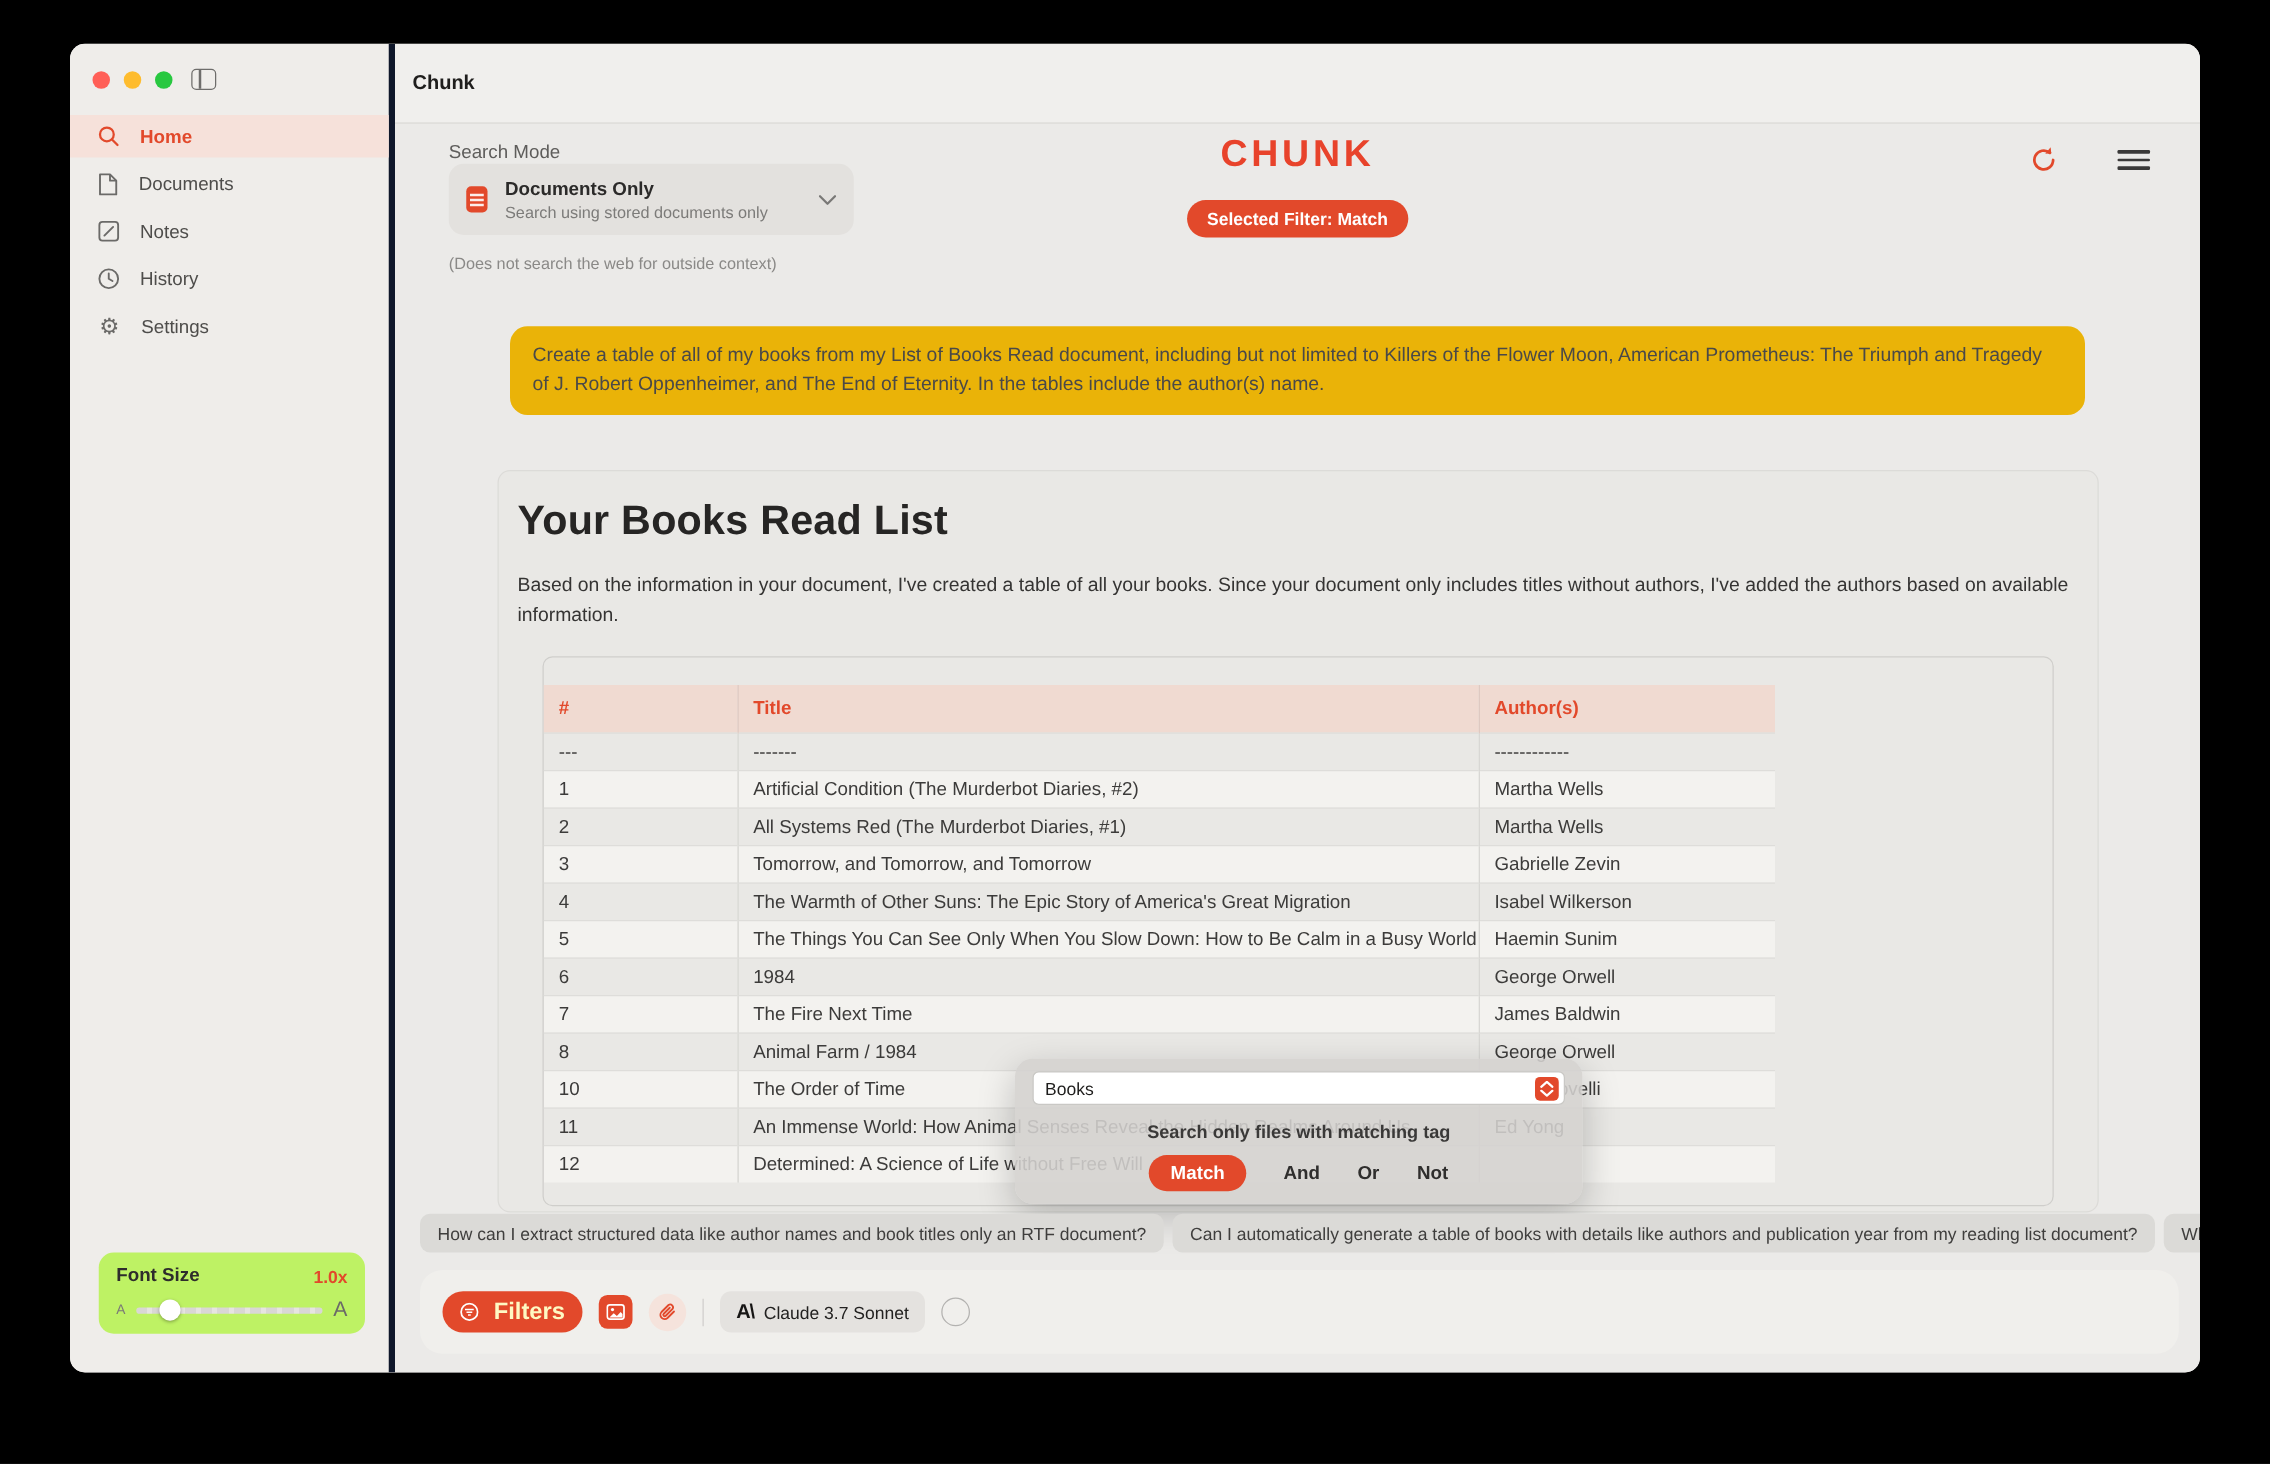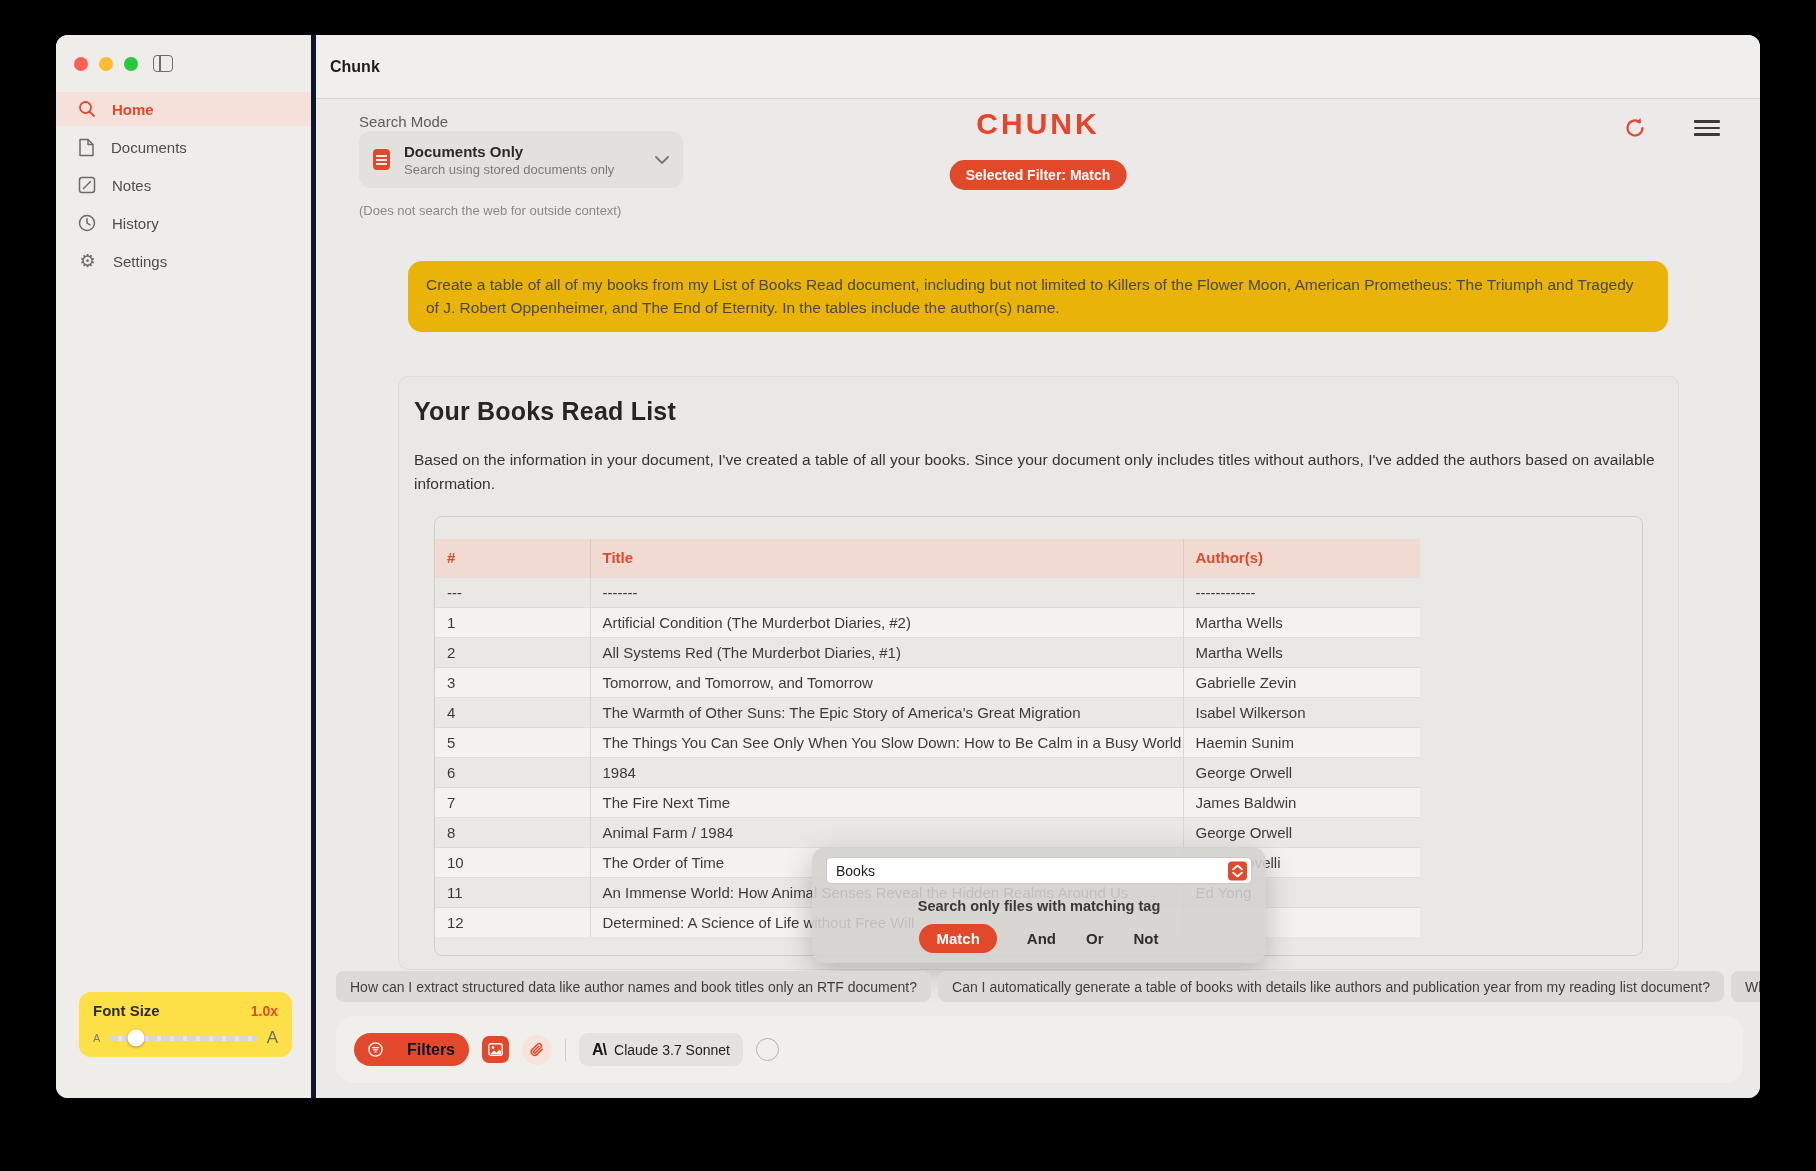--- a/index.html
+++ b/index.html
@@ -15,21 +15,21 @@
   .light { width:14px; height:14px; border-radius:50%; }
   .light.red{ background:#FF5F57; } .light.yellow{ background:#FEBC2E; } .light.green{ background:#28C840; }
   .sb-toggle { position:absolute; top:20px; left:97px; width:20px; height:17px; border:1.6px solid #6E6D6B; border-radius:4px; }
   .sb-toggle:before { content:""; position:absolute; left:5px; top:0; bottom:0; width:1.6px; background:#6E6D6B; }
   .nav { position:absolute; top:57px; left:0; right:0; }
   .nav-item { height:34px; margin-bottom:4px; display:flex; align-items:center; padding-left:22px; gap:16px;
     font-size:15px; color:#4E4D4B; cursor:default; }
   .nav-item.active { background:#F6E1DA; color:var(--accent); font-weight:600; }
   .nav-item svg { flex:none; }
   .gear-glyph { font-size:18px; color:#6B6A68; line-height:1; width:19px; text-align:center; }
-  .fs-panel { position:absolute; left:23px; bottom:41px; width:213px; height:65px; background:#fde047; border-radius:12px; padding:10px 14px 8px; }
+  .fs-panel { position:absolute; left:23px; bottom:31px; width:213px; height:65px; background:#bef264; border-radius:12px; padding:10px 14px 8px; }
   .fs-row1 { display:flex; justify-content:space-between; align-items:center; }
   .fs-title { font-size:15px; font-weight:700; color:#2E2D2C; }
   .fs-value { font-size:14px; font-weight:700; color:var(--accent); }
   .fs-row2 { display:flex; align-items:center; gap:9px; margin-top:9px; }
   .fs-a-small { font-size:11px; color:#7A7977; }
   .fs-a-big { font-size:17px; color:#6B6A68; }
   .fs-track { position:relative; flex:1; height:5px; border-radius:3px;
     background:repeating-linear-gradient(90deg,#D9D7D4 0 9px,#E6E4E1 9px 13px); }
   .fs-thumb { position:absolute; top:50%; left:18%; transform:translate(-50%,-50%); width:17px; height:17px; background:#FFF; border-radius:50%; box-shadow:0 1px 3px rgba(0,0,0,.35); }
 
@@ -50,21 +50,21 @@
 
   .logo { position:absolute; left:722px; top:8px; transform:translateX(-50%); font-size:30px; font-weight:800; letter-spacing:3px; color:var(--logo); }
   .filter-badge { position:absolute; left:722px; top:61px; transform:translateX(-50%); background:var(--accent); color:#FFF; font-size:14px; font-weight:700; padding:7px 16px; border-radius:15px; white-space:nowrap; }
   .refresh-btn { position:absolute; left:1306px; top:16px; width:26px; height:26px; }
   .menu-btn { position:absolute; left:1378px; top:19px; width:26px; height:20px; display:flex; flex-direction:column; justify-content:space-between; padding:2px 0; }
   .menu-btn i { display:block; height:2.6px; background:#3A3938; border-radius:1px; }
 
   .query-bubble { position:absolute; left:92px; top:162px; width:1260px; background:#eab308; border-radius:14px; padding:12px 18px; font-size:15.5px; line-height:1.5; color:#4A4948; }
 
   .card { position:absolute; left:82px; top:277px; width:1281px; height:594px; background:#E9E8E5; border:1px solid #DCDBD8; border-radius:10px; padding:20px 18px 0 15px; overflow:hidden; }
-  .card h1 { font-size:25px; font-weight:800; color:#262524; letter-spacing:.2px; }
+  .card h1 { font-size:33px; font-weight:800; color:#262524; letter-spacing:.2px; }
   .card .intro { margin-top:22px; font-size:15.5px; line-height:1.55; color:#353433; max-width:1245px; }
 
   .tbl-wrap { margin-top:20px; margin-left:20px; width:1209px; border:1px solid #CFCECB; border-radius:8px; padding-top:22px; height:440px; }
   table.books { border-collapse:collapse; width:985px; table-layout:fixed; }
   table.books col.c-num { width:155px; } table.books col.c-title { width:593px; } table.books col.c-auth { width:237px; }
   table.books th { background:#F0DAD1; color:var(--accent); font-size:15px; font-weight:700; text-align:left; height:38px; padding-left:12px; border-right:1px solid #DEC9C1; }
   table.books th:last-child { border-right:none; }
   table.books td { font-size:15px; color:#3C3B3A; height:30px; padding-left:12px; border-right:1px solid #D8D7D4; border-top:1px solid #DEDDDA; white-space:nowrap; overflow:hidden; }
   table.books td:last-child { border-right:none; }
   table.books tr.stripe td { background:#F3F2EF; }
@@ -75,21 +75,21 @@
   .stepper { position:absolute; right:4px; top:50%; transform:translateY(-50%); width:19px; height:19px; background:var(--accent); border-radius:4px; display:flex; flex-direction:column; align-items:center; justify-content:center; gap:1px; }
   .pop-caption { text-align:center; font-size:14.5px; font-weight:700; color:#3A3938; margin-top:14px; }
   .pop-ops { display:flex; justify-content:center; align-items:center; gap:30px; margin-top:10px; }
   .op { font-size:15px; font-weight:600; color:#2F2E2D; cursor:default; }
   .op.sel { background:var(--accent); color:#ffffff; font-weight:700; padding:6px 17px; border-radius:16px; }
 
   .chips { position:absolute; left:20px; top:872px; display:flex; gap:7px; width:1900px; }
   .chip { flex:none; height:31px; background:#DBDAD7; border-radius:8px; display:flex; align-items:center; padding:0 14px; font-size:14px; color:#3F3E3D; white-space:nowrap; }
 
   .composer { position:absolute; left:20px; top:917px; width:1407px; height:67px; background:#F0EFEC; border-radius:18px; display:flex; align-items:center; padding:0 18px; gap:13px; }
-  .filters-btn { height:33px; background:var(--accent); color:#0f172a; border:none; border-radius:17px; display:flex; align-items:center; gap:24px; padding:0 14px; font-size:16px; font-weight:700; font-family:inherit; }
+  .filters-btn { height:33px; background:var(--accent); color:#fef9c3; border:none; border-radius:17px; display:flex; align-items:center; gap:12px; padding:0 14px; font-size:19px; font-weight:700; font-family:inherit; }
   .img-btn { width:27px; height:27px; background:var(--accent); border-radius:7px; border:none; display:flex; align-items:center; justify-content:center; }
   .clip-btn { width:30px; height:30px; background:#F5E3DC; border-radius:50%; border:none; display:flex; align-items:center; justify-content:center; }
   .comp-div { width:1px; height:22px; background:#CFCECB; }
   .model-pill { height:33px; background:#E4E2DF; border:none; border-radius:9px; display:flex; align-items:center; gap:8px; padding:0 13px; font-family:inherit; }
   .model-logo { font-size:16px; font-weight:800; color:#161514; letter-spacing:-1px; }
   .model-name { font-size:14px; color:#222120; }
   .ask-input { flex:1; height:51px; background:#E3E2DF; border:none; border-radius:12px; padding:0 16px; font-size:15px; font-family:inherit; color:#333; }
   .ask-input::placeholder { color:#9C9B99; }
   .send-circle { width:23px; height:23px; border:1.6px solid #B3B2B0; border-radius:50%; background:transparent; flex:none; }
 </style>

